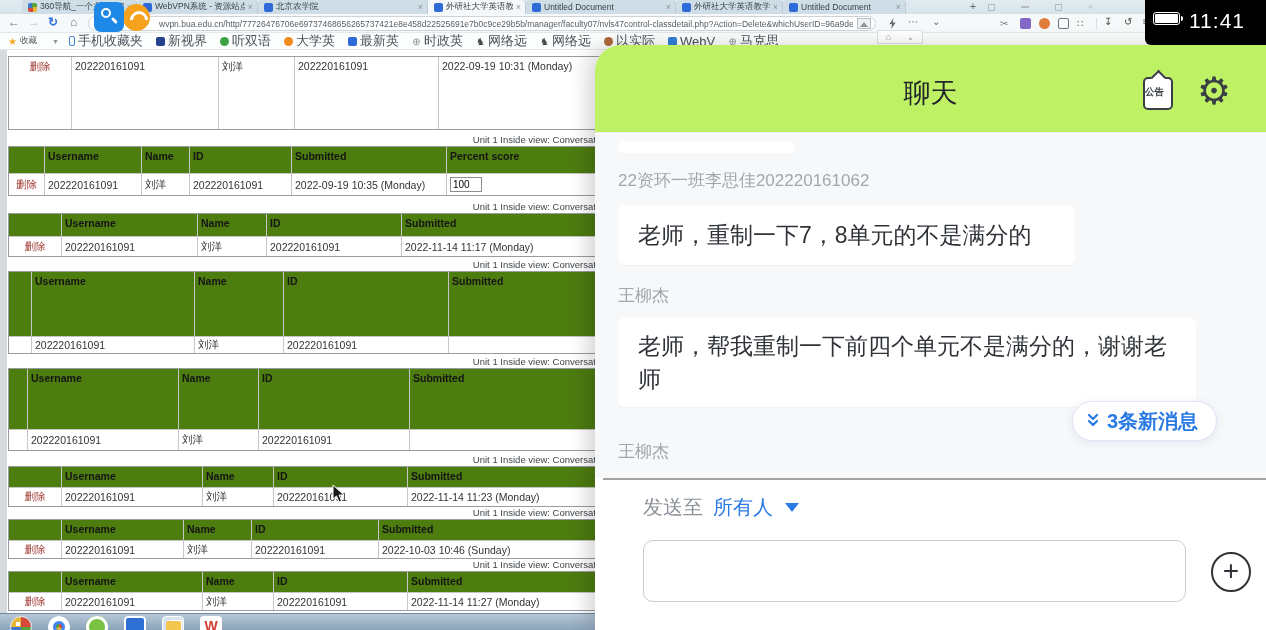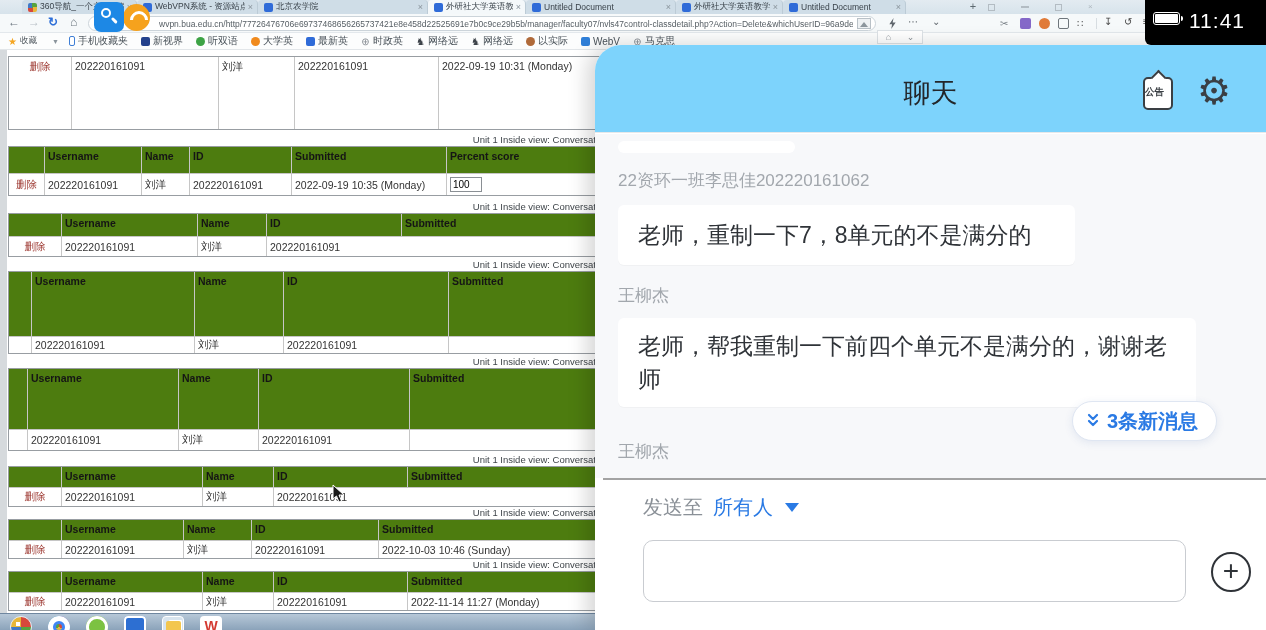--- a/index.html
+++ b/index.html
@@ -42,21 +42,21 @@
                      border-bottom:5px solid #8d969d; }
   .bolt { position:absolute; top:4px; width:9px; height:11px; background:#5f666c;
           clip-path:polygon(62% 0,15% 56%,45% 56%,36% 100%,85% 40%,52% 40%); }
   .tgly { position:absolute; top:2px; font-size:10px; color:#5f666c; }
   .extic { position:absolute; top:4px; width:11px; height:11px; border-radius:2px; }
   .extsep { position:absolute; top:4px; width:1px; height:11px; background:#d7dde1; }
 
   .bookbar { position:absolute; left:0; top:33px; width:1266px; height:17px; background:#fcfdfd;
              border-bottom:1px solid #e2e6e9; display:flex; align-items:center; }
   .bk { display:flex; align-items:center; gap:3px; margin-right:13px; }
-  .bk .lbl { font-size:10px; color:#4a535a; white-space:nowrap; }
+  .bk .lbl { font-size:13px; color:#4a535a; white-space:nowrap; }
   .bkic { width:9px; height:9px; flex:none; border-radius:2px; display:inline-block;
           font-size:8px; line-height:9px; text-align:center; color:#fff; }
   .bkic.phone { background:#fff; border:1.5px solid #3f7fd6; width:6px; height:10px; border-radius:2px; }
   .bkic.app { background:#23418c; } .bkic.call { background:#3da345; border-radius:50%; }
   .bkic.orange { background:#f08a1d; border-radius:50%; } .bkic.doc { background:#2f6bd8; }
   .bkic.globe { background:none; color:#8a9096; font-size:10px; }
   .bkic.knight { background:none; color:#3d4349; font-size:10px; }
   .bkic.person { background:#b06a3a; border-radius:50%; } .bkic.chat { background:#2f7fd8; }
   .star { color:#f5a623; font-size:10px; margin:0 3px 0 8px; }
   .favcaret { font-size:7px; color:#8a949c; margin:0 10px 0 2px; }
@@ -119,21 +119,21 @@
   .tbic.folderwrap:after { content:""; position:absolute; left:3px; top:4px; width:15px; height:12px;
                            background:#f3c64e; border-radius:2px; box-shadow:2px -2px 0 -1px #fff; }
   .tbic.wps { background:#fff; color:#d43a31; font-weight:bold; font-size:14px; text-align:center; line-height:20px; }
 
   
   .cursor { position:absolute; left:332px; top:484px; z-index:20; }
 
   
   .chatpanel { position:absolute; left:595px; top:45px; width:671px; height:585px; background:#fff;
                border-top-left-radius:26px; box-shadow:-8px 0 20px rgba(0,0,0,.16); z-index:50; overflow:hidden; }
-  .chathead { position:absolute; left:0; top:0; width:671px; height:88px; background:#7dd3fc;
+  .chathead { position:absolute; left:0; top:0; width:671px; height:88px; background:#bef264;
               border-bottom:1px solid #e6e8ea; }
   .chattitle { position:absolute; left:0; top:30px; width:671px; text-align:center;
                font-size:27px; color:#23262a; }
   .annbtn { position:absolute; left:548px; top:32px; width:30px; height:33px;
             border:2.5px solid #3a3f44; border-radius:5px; background:#fff; }
   .annbtn:before { content:""; position:absolute; left:8px; top:-7px; width:9px; height:9px;
                    background:#fff; border:2.5px solid #3a3f44; transform:rotate(45deg); border-bottom:none; border-right:none; }
   .annbtn .antxt { position:absolute; left:0; top:7px; width:25px; 
                    font-size:9.5px; font-weight:bold; color:#3a3f44; letter-spacing:0; }
   .gear { position:absolute; left:602px; top:22px; font-size:38px; color:#3a3f44; line-height:48px; }
@@ -350,20 +350,21 @@
           <div class="tcell" style="width: 135px; flex: 0 0 auto;">ID</div>
           <div class="tcell" style="width: 212px; flex: 0 0 auto;">Submitted</div>
         </div>
         <div class="trow" style="height: 20px;">
           <div class="tcell" style="width: 52px; flex: 0 0 auto;">
             <a class="del">删除</a>
           </div>
           <div class="tcell" style="width: 136px; flex: 0 0 auto;">202220161091</div>
           <div class="tcell" style="width: 69px; flex: 0 0 auto;">刘洋</div>
           <div class="tcell" style="width: 135px; flex: 0 0 auto;">202220161091</div>
+          <div class="tcell" style="width: 212px; flex: 0 0 auto;">2022-11-14 11:17 (Monday)</div>
         </div>
       </div>
       <div class="tcap" style="margin-top: 2px;">Unit 1 Inside view: Conversati</div>
       <div class="ttable">
         <div class="trow thead" style="height: 64px;">
           <div class="tcell" style="width: 22px; flex: 0 0 auto;"></div>
           <div class="tcell" style="width: 163px; flex: 0 0 auto;">Username</div>
           <div class="tcell" style="width: 89px; flex: 0 0 auto;">Name</div>
           <div class="tcell" style="width: 165px; flex: 0 0 auto;">ID</div>
           <div class="tcell" style="width: 165px; flex: 0 0 auto;">Submitted</div>
@@ -402,20 +403,21 @@
           <div class="tcell" style="width: 134px; flex: 0 0 auto;">ID</div>
           <div class="tcell" style="width: 206px; flex: 0 0 auto;">Submitted</div>
         </div>
         <div class="trow" style="height: 19px;">
           <div class="tcell" style="width: 52px; flex: 0 0 auto;">
             <a class="del">删除</a>
           </div>
           <div class="tcell" style="width: 141px; flex: 0 0 auto;">202220161091</div>
           <div class="tcell" style="width: 71px; flex: 0 0 auto;">刘洋</div>
           <div class="tcell" style="width: 134px; flex: 0 0 auto;">202220161091</div>
+          <div class="tcell" style="width: 206px; flex: 0 0 auto;">2022-11-14 11:23 (Monday)</div>
         </div>
       </div>
       <div class="tcap" style="margin-top: 0px;">Unit 1 Inside view: Conversati</div>
       <div class="ttable">
         <div class="trow thead" style="height: 20px;">
           <div class="tcell" style="width: 52px; flex: 0 0 auto;"></div>
           <div class="tcell" style="width: 122px; flex: 0 0 auto;">Username</div>
           <div class="tcell" style="width: 68px; flex: 0 0 auto;">Name</div>
           <div class="tcell" style="width: 127px; flex: 0 0 auto;">ID</div>
           <div class="tcell" style="width: 235px; flex: 0 0 auto;">Submitted</div>

